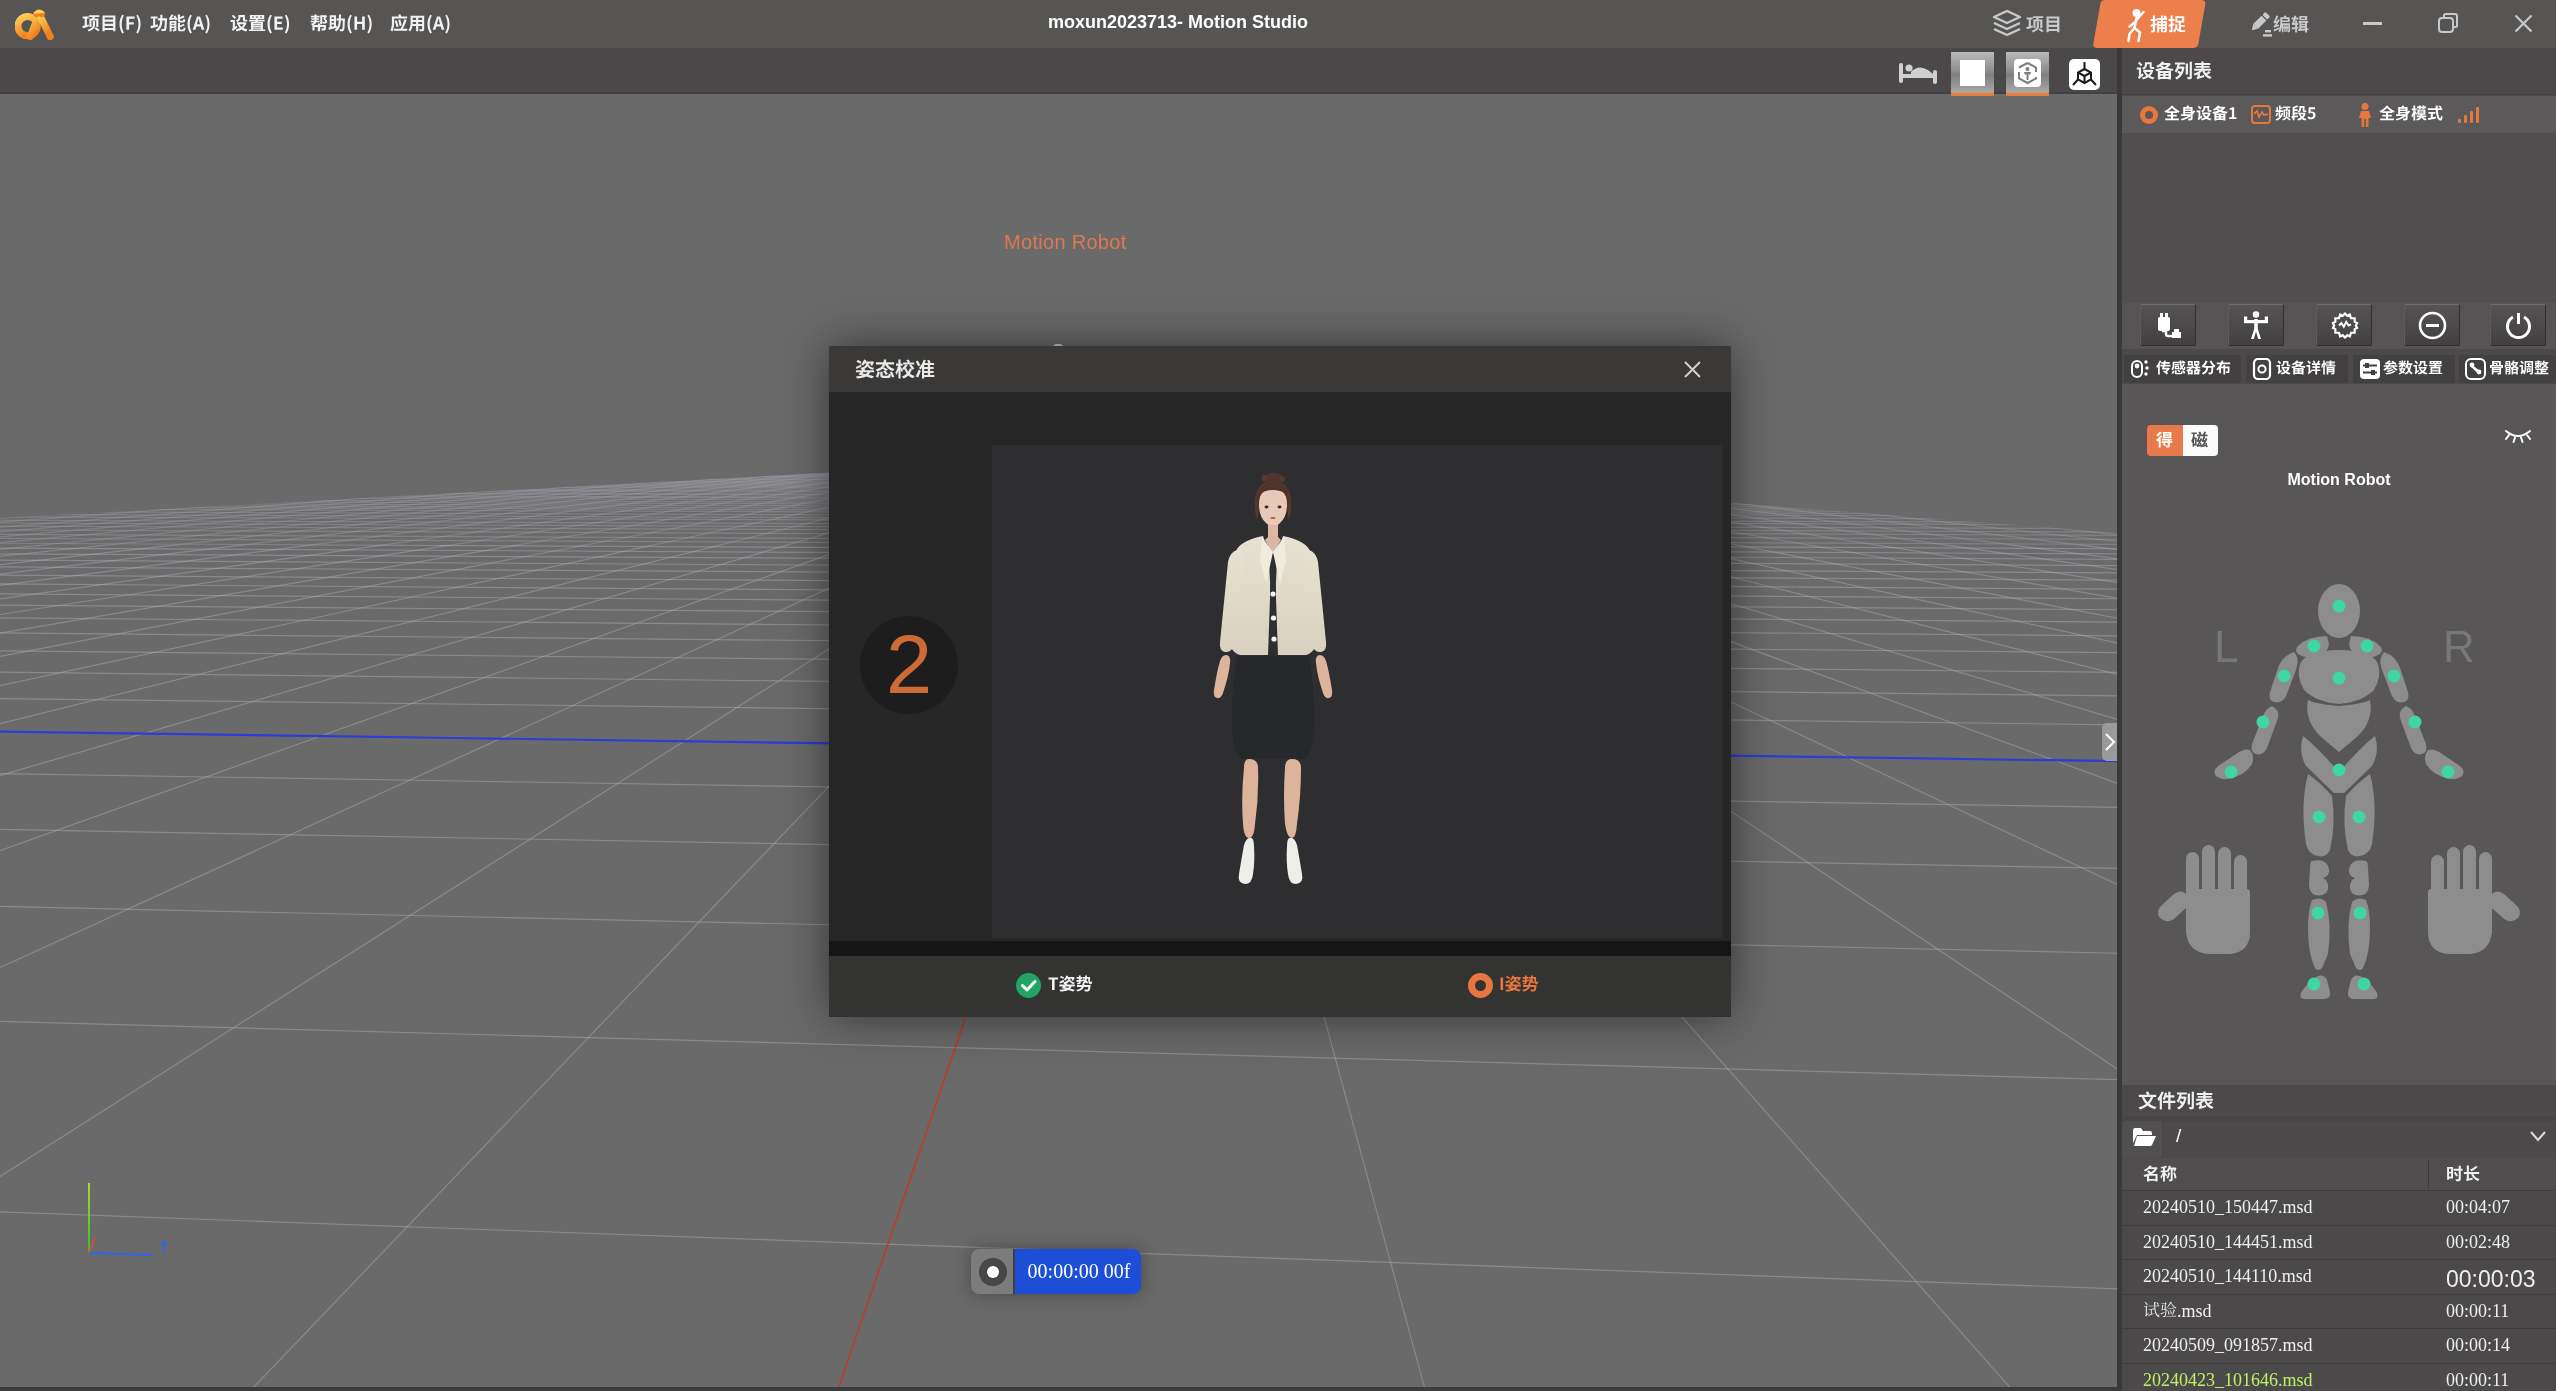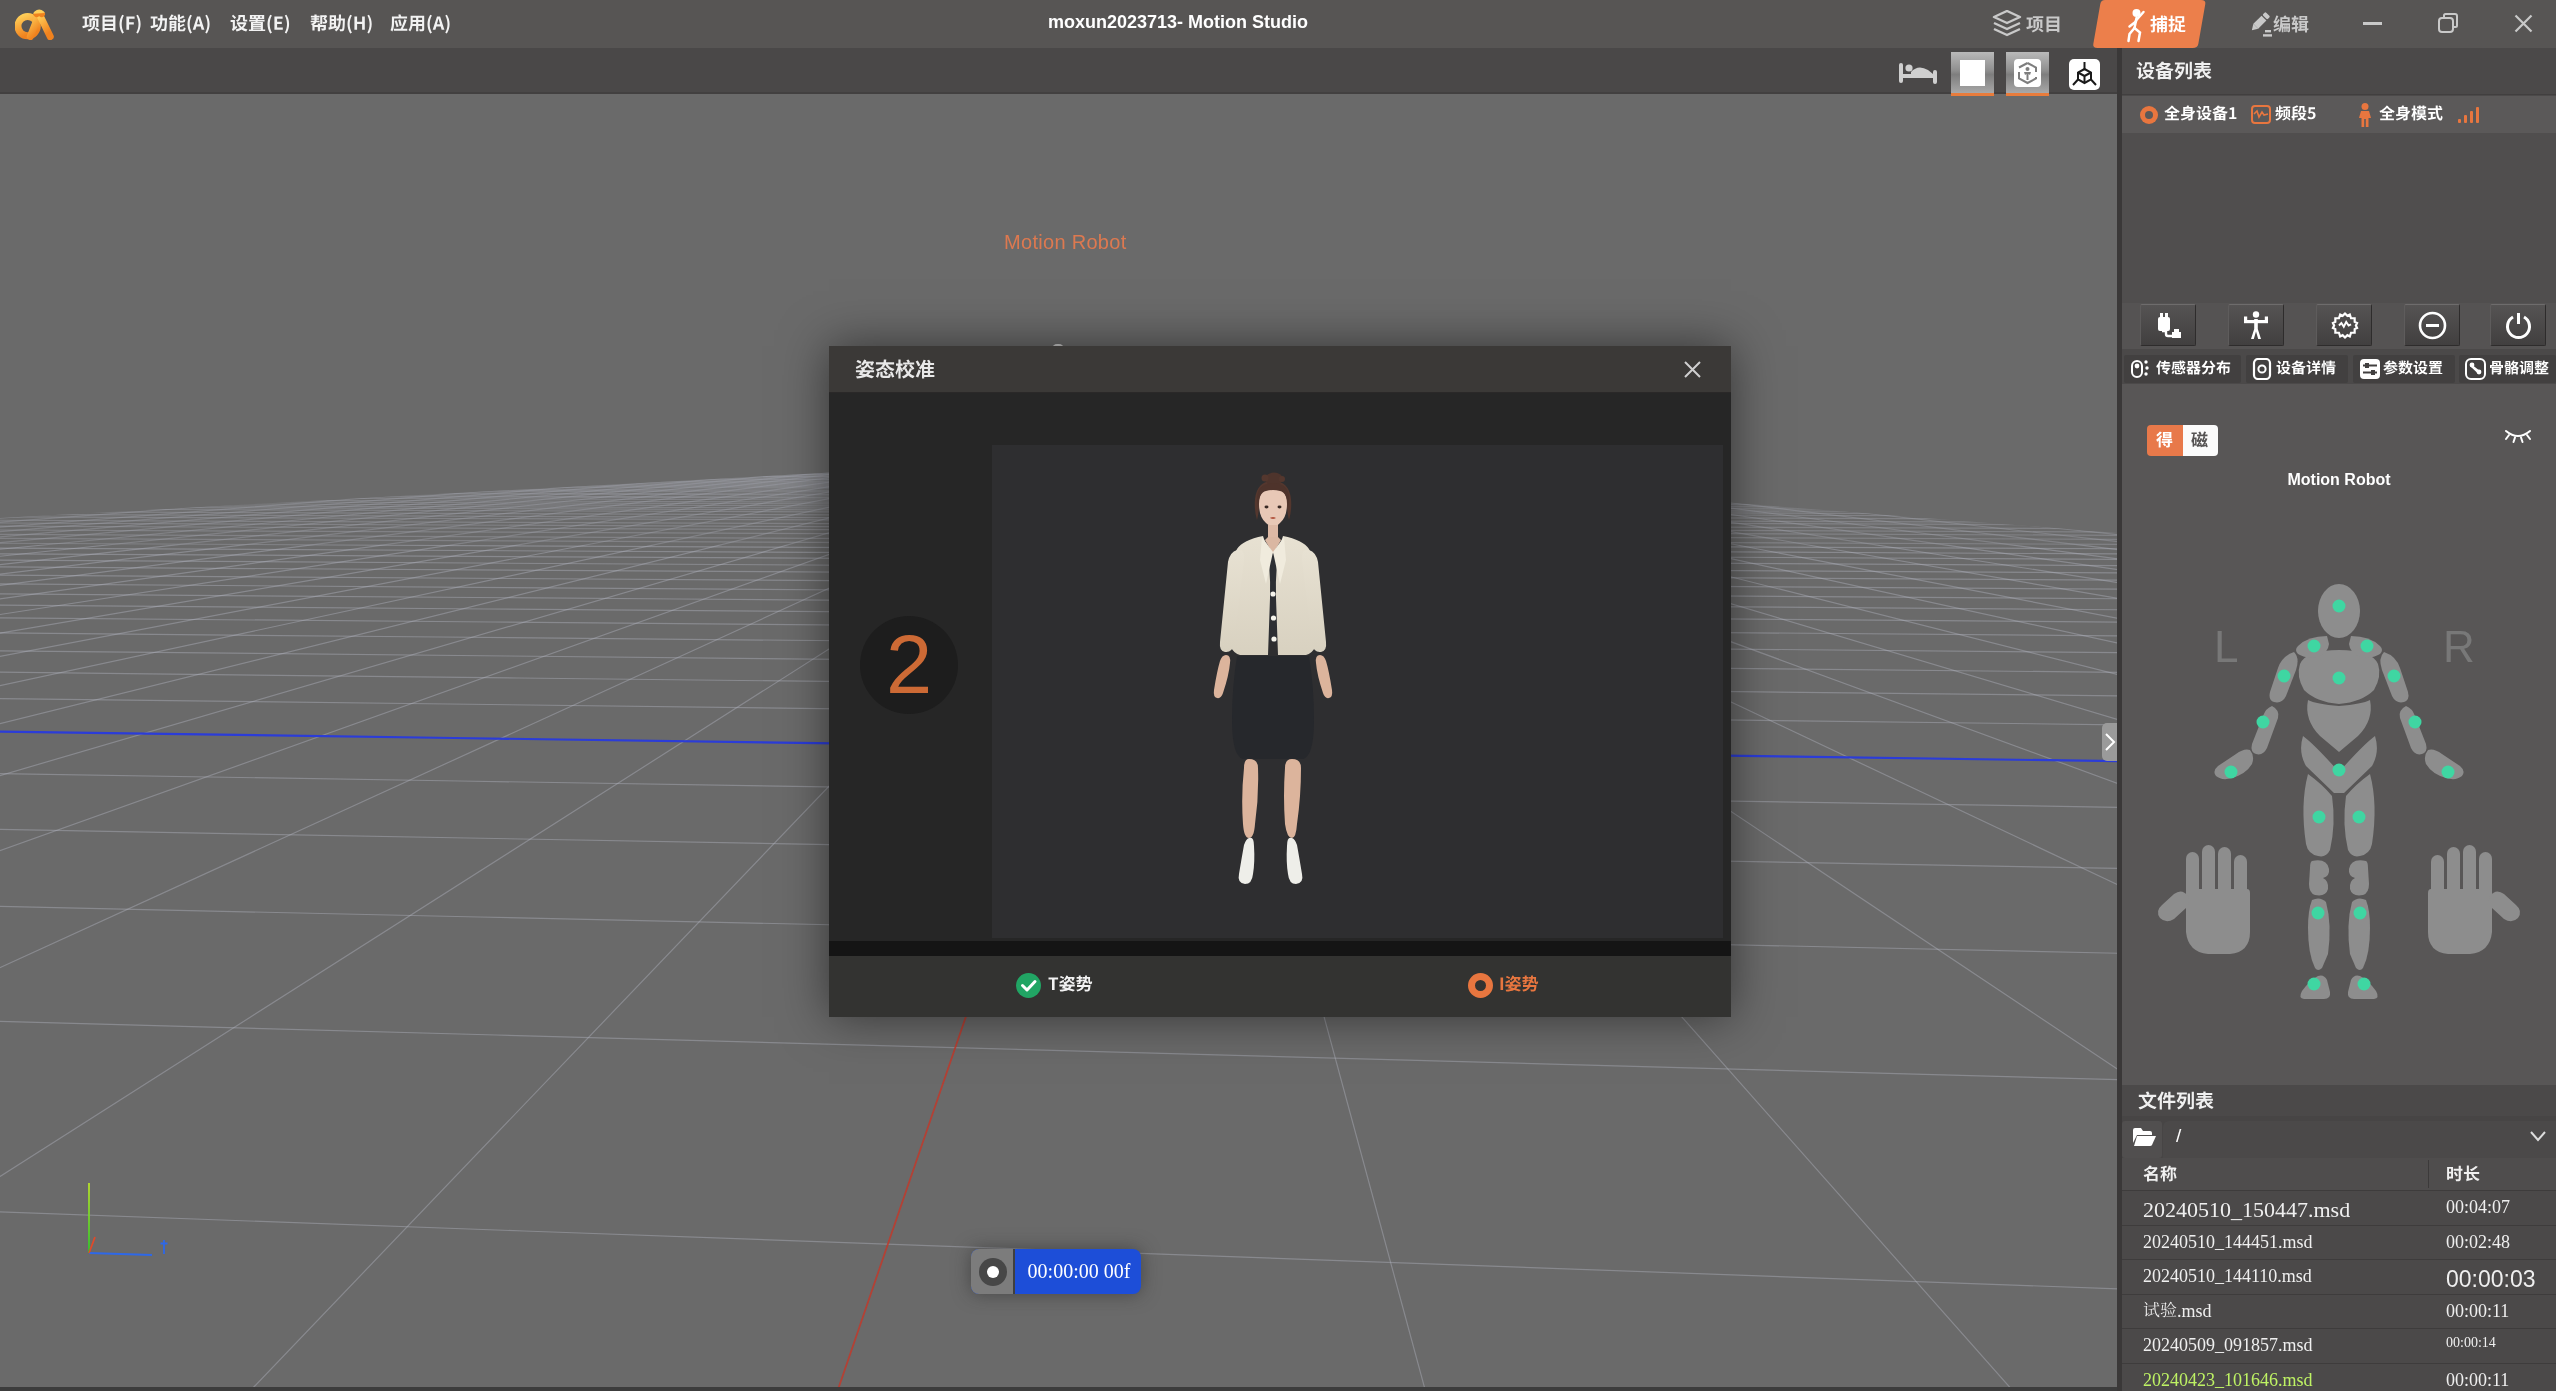--- a/index.html
+++ b/index.html
@@ -654,39 +654,39 @@
       <g transform="translate(0,15.0)">
         <path d="M4.0 -8.6C4.7 -8.0 5.4 -7.4 6.1 -6.8C4.4 -6.0 2.4 -5.3 0.5 -4.9C0.9 -4.5 1.3 -3.6 1.5 -3.1C2.4 -3.3 3.2 -3.5 4.0 -3.8L4.0 1.5L6.1 1.5L6.1 0.8L12.5 0.8L12.5 1.5L14.6 1.5L14.6 -6.1L9.1 -6.1C11.4 -7.6 13.4 -9.6 14.6 -12.1L13.2 -12.9L12.8 -12.8L7.8 -12.8C8.2 -13.2 8.5 -13.6 8.8 -14.1L6.5 -14.5C5.5 -12.9 3.6 -11.2 0.8 -10.0C1.3 -9.7 1.9 -8.9 2.2 -8.4C3.7 -9.1 5.0 -10.0 6.0 -10.9L11.5 -10.9C10.6 -9.8 9.4 -8.7 8.0 -7.8C7.3 -8.5 6.3 -9.2 5.6 -9.7ZM12.5 -1.1L6.1 -1.1L6.1 -4.3L12.5 -4.3ZM25.2 -7.6C24.9 -5.6 24.3 -3.5 23.4 -2.2C23.8 -2.0 24.7 -1.5 25.0 -1.2C25.9 -2.7 26.7 -5.0 27.1 -7.3ZM30.2 -7.3C30.8 -5.4 31.5 -2.9 31.7 -1.3L33.5 -1.9C33.3 -3.5 32.6 -5.9 31.9 -7.8ZM25.8 -14.4C25.4 -12.5 24.7 -10.5 23.8 -9.2L23.8 -9.6L21.9 -9.6L21.9 -12.0C22.7 -12.2 23.5 -12.5 24.2 -12.7L23.1 -14.3C21.7 -13.8 19.6 -13.3 17.7 -13.0C17.9 -12.5 18.2 -11.8 18.3 -11.4C18.8 -11.5 19.4 -11.6 20.0 -11.7L20.0 -9.6L17.7 -9.6L17.7 -7.7L19.8 -7.7C19.2 -6.1 18.3 -4.2 17.3 -3.1C17.6 -2.7 18.1 -1.9 18.2 -1.3C18.9 -2.2 19.5 -3.4 20.0 -4.7L20.0 1.5L21.9 1.5L21.9 -5.3C22.3 -4.7 22.7 -4.0 23.0 -3.5L24.1 -5.1C23.8 -5.5 22.3 -7.0 21.9 -7.4L21.9 -7.7L23.8 -7.7L23.8 -8.6C24.3 -8.3 24.9 -7.9 25.2 -7.7C25.7 -8.4 26.2 -9.4 26.7 -10.5L27.7 -10.5L27.7 -0.7C27.7 -0.5 27.6 -0.4 27.4 -0.4C27.1 -0.4 26.4 -0.4 25.7 -0.4C26.0 0.1 26.3 0.9 26.4 1.5C27.5 1.5 28.3 1.4 28.9 1.1C29.5 0.8 29.7 0.3 29.7 -0.7L29.7 -10.5L31.1 -10.5C30.9 -9.9 30.6 -9.4 30.4 -8.9L32.2 -8.4C32.6 -9.6 33.1 -10.9 33.5 -12.1L32.3 -12.4L32.0 -12.4L27.3 -12.4C27.5 -12.9 27.6 -13.4 27.8 -14.0Z" fill="#f0f0f0"></path>
       </g>
     </svg>
     <svg style="position:absolute;left:2446.0px;top:1165.0px;overflow:visible" width="34" height="21">
       <g transform="translate(0,15.0)">
         <path d="M7.8 -7.3C8.6 -6.0 9.7 -4.4 10.2 -3.4L12.0 -4.4C11.5 -5.4 10.3 -7.0 9.5 -8.2ZM5.1 -6.5L5.1 -3.5L3.0 -3.5L3.0 -6.5ZM5.1 -8.3L3.0 -8.3L3.0 -11.3L5.1 -11.3ZM1.1 -13.1L1.1 -0.3L3.0 -0.3L3.0 -1.6L7.0 -1.6L7.0 -13.1ZM12.7 -14.3L12.7 -11.3L7.6 -11.3L7.6 -9.3L12.7 -9.3L12.7 -1.2C12.7 -0.9 12.6 -0.7 12.2 -0.7C11.8 -0.7 10.6 -0.7 9.4 -0.8C9.7 -0.2 10.0 0.7 10.1 1.3C11.8 1.3 13.0 1.2 13.7 0.9C14.5 0.6 14.8 0.0 14.8 -1.2L14.8 -9.3L16.5 -9.3L16.5 -11.3L14.8 -11.3L14.8 -14.3ZM29.8 -14.1C28.4 -12.6 26.0 -11.2 23.7 -10.4C24.2 -10.0 25.0 -9.2 25.4 -8.7C27.6 -9.7 30.2 -11.4 31.9 -13.2ZM17.9 -8.0L17.9 -6.0L20.8 -6.0L20.8 -1.7C20.8 -0.9 20.3 -0.6 20.0 -0.4C20.2 0.0 20.6 0.9 20.7 1.4C21.3 1.0 22.1 0.8 26.8 -0.4C26.7 -0.8 26.6 -1.7 26.6 -2.3L22.9 -1.5L22.9 -6.0L25.1 -6.0C26.4 -2.5 28.6 -0.2 32.1 1.0C32.4 0.4 33.1 -0.5 33.6 -1.0C30.5 -1.8 28.4 -3.5 27.2 -6.0L33.2 -6.0L33.2 -8.0L22.9 -8.0L22.9 -14.4L20.8 -14.4L20.8 -8.0Z" fill="#f0f0f0"></path>
       </g>
     </svg>
     <div class="abs" style="left:2122px;top:1190px;width:434px;height:35px;background:#4b4949;border-top:1px solid #3e3c3c"></div>
-    <div class="abs" style="left:2143px;top:1197px;font-family:'Liberation Serif',serif;font-size:22px;color:#efefef">20240510_150447.msd</div>
+    <div class="abs" style="left:2143px;top:1197px;font-family:'Liberation Serif',serif;font-size:18px;color:#efefef">20240510_150447.msd</div>
     <div class="abs" style="left:2446px;top:1197px;font-family:'Liberation Serif',serif;font-size:18px;color:#efefef">00:04:07</div>
     <div class="abs" style="left:2122px;top:1225px;width:434px;height:35px;background:#4b4949;border-top:1px solid #3e3c3c"></div>
     <div class="abs" style="left:2143px;top:1232px;font-family:Liberation Serif, serif;font-size:18px;color:#efefef">20240510_144451.msd</div>
     <div class="abs" style="left:2446px;top:1232px;font-family:'Liberation Serif',serif;font-size:18px;color:#efefef">00:02:48</div>
     <div class="abs" style="left:2122px;top:1259px;width:434px;height:35px;background:#4b4949;border-top:1px solid #3e3c3c"></div>
     <div class="abs" style="left:2143px;top:1266px;font-family:'Liberation Serif',serif;font-size:18px;color:#efefef">20240510_144110.msd</div>
     <div class="abs" style="left:2446px;top:1266px;font-family:Liberation Sans, sans-serif;font-size:23px;color:#efefef">00:00:03</div>
     <div class="abs" style="left:2122px;top:1294px;width:434px;height:35px;background:#4b4949;border-top:1px solid #3e3c3c"></div>
     <svg style="position:absolute;left:2143.0px;top:1300.8px;overflow:visible" width="34" height="21">
       <g transform="translate(0,15.0)">
         <path d="M13.5 -13.7L13.3 -13.6C13.8 -13.1 14.3 -12.1 14.5 -11.4C15.5 -10.6 16.5 -12.7 13.5 -13.7ZM1.8 -14.2L1.6 -14.0C2.3 -13.3 3.2 -11.9 3.5 -10.9C4.7 -10.1 5.5 -12.5 1.8 -14.2ZM3.9 -9.0C4.2 -9.1 4.4 -9.2 4.5 -9.3L3.4 -10.3L2.8 -9.7L0.7 -9.7L0.8 -9.2L2.8 -9.2L2.8 -1.5C2.8 -1.2 2.7 -1.1 2.2 -0.8L2.9 0.5C3.1 0.5 3.3 0.3 3.4 -0.1C4.6 -1.3 5.7 -2.6 6.2 -3.2L6.0 -3.4L3.9 -1.8ZM10.1 -7.9L9.4 -7.0L5.4 -7.0L5.6 -6.5L7.8 -6.5L7.8 -1.7C6.6 -1.4 5.6 -1.1 5.1 -1.0L5.7 0.2C5.9 0.2 6.0 0.0 6.1 -0.2C8.4 -1.1 10.2 -1.9 11.5 -2.4L11.4 -2.7L8.8 -2.0L8.8 -6.5L10.9 -6.5C11.1 -6.5 11.3 -6.6 11.3 -6.8C10.9 -7.3 10.1 -7.9 10.1 -7.9ZM15.0 -11.2L14.3 -10.2L12.3 -10.2C12.3 -11.3 12.3 -12.4 12.3 -13.5C12.7 -13.5 12.9 -13.7 12.9 -13.9L11.1 -14.1C11.1 -12.8 11.2 -11.5 11.2 -10.2L5.2 -10.2L5.3 -9.7L11.2 -9.7C11.4 -5.0 12.1 -1.4 14.4 0.5C15.0 1.1 16.0 1.6 16.4 1.1C16.5 0.9 16.5 0.6 16.0 -0.0L16.3 -2.6L16.1 -2.6C15.9 -1.9 15.6 -1.1 15.4 -0.7C15.3 -0.4 15.2 -0.4 15.0 -0.6C13.0 -2.1 12.4 -5.6 12.3 -9.7L16.0 -9.7C16.3 -9.7 16.4 -9.8 16.5 -10.0C15.9 -10.5 15.0 -11.2 15.0 -11.2ZM27.0 -6.6L26.8 -6.5C27.3 -5.3 27.7 -3.4 27.7 -1.9C28.7 -0.9 29.6 -3.5 27.0 -6.6ZM24.6 -6.2L24.3 -6.1C24.8 -4.8 25.4 -2.9 25.4 -1.4C26.4 -0.4 27.3 -3.0 24.6 -6.2ZM29.9 -8.6L29.2 -7.8L24.8 -7.8L24.9 -7.3L30.6 -7.3C30.8 -7.3 31.0 -7.4 31.0 -7.6C30.5 -8.0 29.9 -8.6 29.9 -8.6ZM17.6 -2.9L18.3 -1.5C18.5 -1.5 18.6 -1.7 18.7 -1.9C20.1 -2.7 21.1 -3.3 21.8 -3.7L21.8 -4.0C20.1 -3.5 18.4 -3.0 17.6 -2.9ZM20.7 -10.8L19.2 -11.2C19.1 -10.0 18.9 -7.9 18.7 -6.6C18.4 -6.5 18.2 -6.4 18.0 -6.3L19.2 -5.4L19.7 -5.9L22.5 -5.9C22.3 -2.4 22.0 -0.5 21.5 -0.1C21.4 0.0 21.2 0.1 20.9 0.1C20.7 0.1 19.8 0.0 19.3 -0.1L19.3 0.3C19.7 0.3 20.2 0.5 20.4 0.6C20.6 0.8 20.7 1.1 20.7 1.3C21.2 1.3 21.8 1.2 22.2 0.8C22.9 0.1 23.3 -1.8 23.4 -5.8C23.8 -5.8 24.0 -5.9 24.1 -6.1L22.9 -7.1L22.5 -6.7C22.7 -8.5 22.8 -11.0 22.9 -12.3C23.2 -12.4 23.5 -12.5 23.6 -12.6L22.3 -13.7L21.8 -13.0L18.1 -13.0L18.2 -12.5L21.9 -12.5C21.9 -10.9 21.7 -8.4 21.4 -6.4L19.6 -6.4C19.8 -7.6 20.0 -9.4 20.1 -10.4C20.5 -10.4 20.6 -10.6 20.7 -10.8ZM32.3 -6.1L30.6 -6.6C30.1 -4.4 29.4 -1.7 28.9 0.1L23.2 0.1L23.3 0.6L32.9 0.6C33.1 0.6 33.3 0.5 33.3 0.3C32.8 -0.1 32.0 -0.8 32.0 -0.8L31.3 0.1L29.3 0.1C30.2 -1.6 31.0 -3.8 31.7 -5.8C32.1 -5.8 32.3 -5.9 32.3 -6.1ZM28.3 -13.5C28.8 -13.5 28.9 -13.7 29.0 -13.8L27.3 -14.3C26.6 -12.3 24.9 -9.5 23.0 -7.8L23.2 -7.6C25.3 -9.0 27.0 -11.1 28.0 -13.0C28.9 -10.7 30.5 -8.7 32.4 -7.5C32.5 -7.9 32.8 -8.2 33.3 -8.2L33.3 -8.4C31.3 -9.4 29.2 -11.3 28.3 -13.5Z" fill="#efefef"></path>
       </g>
     </svg>
     <div class="abs" style="left:2177px;top:1301px;font-family:'Liberation Serif',serif;font-size:18px;color:#efefef">.msd</div>
     <div class="abs" style="left:2446px;top:1301px;font-family:'Liberation Serif',serif;font-size:18px;color:#efefef">00:00:11</div>
     <div class="abs" style="left:2122px;top:1328px;width:434px;height:35px;background:#4b4949;border-top:1px solid #3e3c3c"></div>
     <div class="abs" style="left:2143px;top:1335px;font-family:'Liberation Serif',serif;font-size:18px;color:#efefef">20240509_091857.msd</div>
-    <div class="abs" style="left:2446px;top:1335px;font-family:'Liberation Serif',serif;font-size:14px;color:#efefef">00:00:14</div>
+    <div class="abs" style="left:2446px;top:1335px;font-family:'Liberation Serif',serif;font-size:18px;color:#efefef">00:00:14</div>
     <div class="abs" style="left:2122px;top:1363px;width:434px;height:28px;background:#4b4949;border-top:1px solid #3e3c3c"></div>
     <div class="abs" style="left:2143px;top:1370px;font-family:'Liberation Serif',serif;font-size:18px;color:#bef264">20240423_101646.msd</div>
     <div class="abs" style="left:2446px;top:1370px;font-family:'Liberation Serif',serif;font-size:18px;color:#efefef">00:00:11</div>
     <div class="abs" style="left:829px;top:346px;width:902px;height:671px;background:#262626;box-shadow:0 0 45px rgba(0,0,0,0.5)"></div>
     <div class="abs" style="left:829px;top:346px;width:902px;height:47px;background:#3b3937;border-bottom:1px solid #2a2828"></div>
     <svg style="position:absolute;left:855.0px;top:359.0px;overflow:visible" width="80" height="25">
       <g transform="translate(0,17.6)">
         <path d="M0.8 -9.6L1.6 -7.5C3.1 -8.2 4.9 -9.2 6.5 -10.1L5.9 -12.1C4.1 -11.1 2.1 -10.2 0.8 -9.6ZM1.5 -14.9C2.7 -14.4 4.4 -13.5 5.2 -12.9L6.4 -14.7C5.6 -15.3 3.8 -16.1 2.6 -16.5ZM12.6 -4.3C12.1 -3.5 11.5 -3.0 10.8 -2.5C9.7 -2.7 8.6 -3.0 7.4 -3.2L8.2 -4.3ZM9.1 -17.0C8.5 -15.2 7.4 -13.5 6.1 -12.4C6.6 -12.0 7.5 -11.3 8.0 -11.0C8.6 -11.6 9.2 -12.3 9.7 -13.2L11.3 -13.2C10.8 -11.1 9.6 -9.6 5.3 -8.8C5.8 -8.3 6.3 -7.4 6.5 -6.9L7.2 -7.1L6.7 -6.3L0.9 -6.3L0.9 -4.3L5.3 -4.3C4.7 -3.4 4.0 -2.7 3.4 -2.0C4.8 -1.7 6.3 -1.4 7.7 -1.1C5.9 -0.6 3.7 -0.4 1.0 -0.3C1.4 0.3 1.7 1.1 1.9 1.8C5.9 1.5 8.9 1.0 11.2 -0.1C13.5 0.5 15.5 1.2 17.0 1.7L19.1 -0.1C17.6 -0.7 15.7 -1.2 13.5 -1.8C14.2 -2.5 14.8 -3.3 15.3 -4.3L19.1 -4.3L19.1 -6.3L9.6 -6.3L10.2 -7.3L9.0 -7.6C10.7 -8.3 11.8 -9.2 12.5 -10.3C13.6 -8.5 15.2 -7.3 17.9 -6.8C18.2 -7.5 18.7 -8.3 19.2 -8.8C16.1 -9.2 14.3 -10.4 13.5 -12.4L13.7 -13.2L15.9 -13.2C15.6 -12.6 15.4 -12.0 15.2 -11.6L17.2 -10.8C17.8 -11.8 18.5 -13.3 19.1 -14.7L17.3 -15.3L16.9 -15.2L10.8 -15.2C11.0 -15.6 11.1 -16.0 11.3 -16.4ZM27.5 -7.8C28.7 -7.2 30.1 -6.2 30.8 -5.5L33.0 -6.8C32.2 -7.5 30.7 -8.5 29.6 -9.1ZM25.3 -4.9L25.3 -1.5C25.3 0.7 26.0 1.4 28.8 1.4C29.3 1.4 32.0 1.4 32.6 1.4C34.9 1.4 35.6 0.7 35.9 -2.2C35.2 -2.4 34.2 -2.7 33.7 -3.1C33.6 -1.1 33.4 -0.8 32.5 -0.8C31.8 -0.8 29.5 -0.8 29.0 -0.8C27.8 -0.8 27.6 -0.8 27.6 -1.5L27.6 -4.9ZM28.1 -5.1C29.1 -4.1 30.4 -2.6 30.9 -1.7L32.9 -2.9C32.3 -3.9 31.0 -5.3 29.9 -6.2ZM34.8 -4.6C35.7 -2.8 36.7 -0.5 37.0 1.0L39.3 0.2C38.9 -1.3 37.9 -3.6 36.9 -5.2ZM22.6 -5.0C22.3 -3.3 21.6 -1.3 20.8 0.0L22.9 1.1C23.8 -0.3 24.4 -2.5 24.8 -4.3ZM28.8 -17.2C28.8 -16.2 28.7 -15.3 28.5 -14.4L20.9 -14.4L20.9 -12.2L27.8 -12.2C26.9 -10.1 24.9 -8.3 20.7 -7.2C21.2 -6.7 21.8 -5.8 22.1 -5.2C27.0 -6.6 29.2 -9.0 30.3 -11.9C31.8 -8.7 34.2 -6.5 38.0 -5.5C38.3 -6.2 39.0 -7.2 39.5 -7.7C36.3 -8.4 34.1 -10.0 32.7 -12.2L39.1 -12.2L39.1 -14.4L31.0 -14.4C31.1 -15.3 31.2 -16.3 31.3 -17.2ZM54.8 -8.3C54.5 -7.1 53.9 -5.9 53.2 -4.9C52.5 -5.9 51.9 -7.1 51.4 -8.3L50.3 -8.0C51.1 -8.9 51.9 -10.0 52.6 -11.0L50.4 -12.0C49.7 -10.7 48.3 -9.0 47.1 -8.1C47.6 -7.7 48.4 -7.0 48.8 -6.6L49.5 -7.3C50.1 -5.7 50.9 -4.3 51.7 -3.1C50.5 -1.8 48.9 -0.8 47.0 -0.1C47.4 0.3 48.1 1.3 48.5 1.8C50.4 1.0 52.0 0.0 53.3 -1.2C54.6 0.0 56.2 1.0 58.1 1.7C58.4 1.0 59.1 0.0 59.7 -0.5C57.8 -1.0 56.2 -1.9 54.9 -3.1C55.8 -4.4 56.5 -5.8 57.1 -7.5C57.3 -7.2 57.4 -6.9 57.6 -6.7L59.3 -8.2C58.7 -9.3 57.3 -10.9 56.0 -12.0L59.2 -12.0L59.2 -14.2L53.7 -14.2L55.0 -14.7C54.7 -15.4 54.1 -16.5 53.5 -17.2L51.3 -16.4C51.8 -15.8 52.3 -14.9 52.6 -14.2L48.1 -14.2L48.1 -12.0L55.6 -12.0L54.2 -10.8C55.1 -10.0 56.1 -8.8 56.9 -7.8ZM43.4 -17.0L43.4 -13.0L41.0 -13.0L41.0 -10.8L43.0 -10.8C42.5 -8.4 41.5 -5.5 40.4 -4.0C40.7 -3.3 41.3 -2.2 41.5 -1.6C42.2 -2.7 42.9 -4.5 43.4 -6.3L43.4 1.8L45.6 1.8L45.6 -7.1C46.0 -6.1 46.5 -5.1 46.7 -4.4L48.1 -6.2C47.7 -6.8 46.1 -9.5 45.6 -10.2L45.6 -10.8L47.6 -10.8L47.6 -13.0L45.6 -13.0L45.6 -17.0ZM60.7 -15.2C61.6 -13.7 62.6 -11.6 63.1 -10.3L65.4 -11.4C64.9 -12.7 63.7 -14.7 62.8 -16.2ZM60.7 -0.2L63.2 0.9C64.1 -1.1 65.0 -3.6 65.9 -5.9L63.6 -7.0C62.7 -4.5 61.6 -1.8 60.7 -0.2ZM69.2 -7.5L72.8 -7.5L72.8 -5.6L69.2 -5.6ZM69.2 -9.6L69.2 -11.5L72.8 -11.5L72.8 -9.6ZM72.0 -16.0C72.5 -15.3 73.0 -14.3 73.4 -13.5L69.8 -13.5C70.2 -14.4 70.5 -15.4 70.8 -16.3L68.6 -16.9C67.7 -13.7 65.9 -10.6 63.9 -8.7C64.4 -8.3 65.2 -7.4 65.5 -7.0C66.0 -7.5 66.5 -8.0 67.0 -8.6L67.0 1.8L69.2 1.8L69.2 0.5L79.4 0.5L79.4 -1.6L75.1 -1.6L75.1 -3.6L78.7 -3.6L78.7 -5.6L75.1 -5.6L75.1 -7.5L78.7 -7.5L78.7 -9.6L75.1 -9.6L75.1 -11.5L79.1 -11.5L79.1 -13.5L74.7 -13.5L75.7 -14.1C75.4 -14.9 74.7 -16.1 74.1 -16.9ZM69.2 -3.6L72.8 -3.6L72.8 -1.6L69.2 -1.6Z" fill="#e8e8e8"></path>
       </g>
     </svg>

